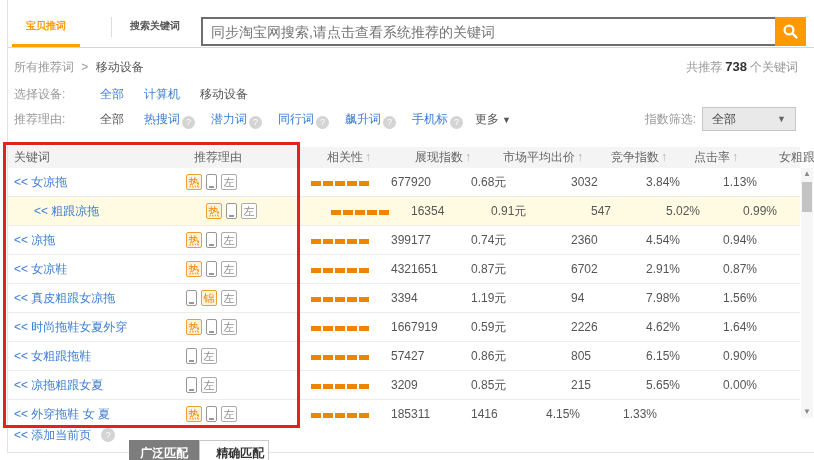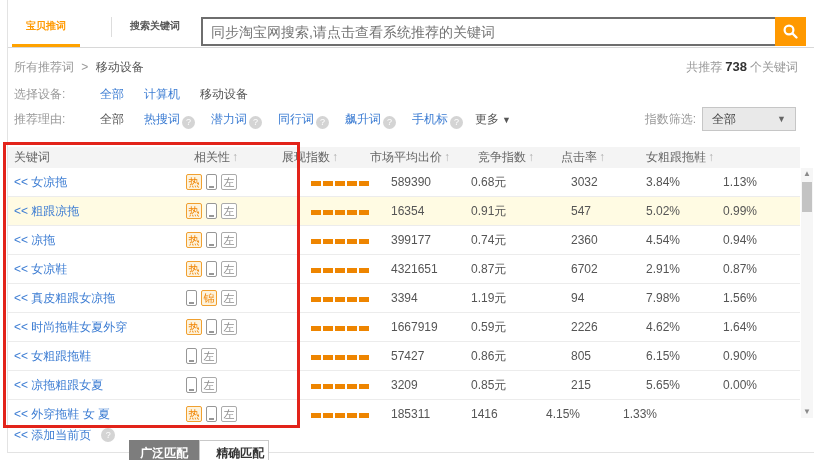--- a/index.html
+++ b/index.html
@@ -54,21 +54,21 @@
   .c-kw{width:172px;padding-left:6px;flex:0 0 auto;box-sizing:content-box;}
   .c-reason{width:125px;flex:0 0 auto;}
   .c-rel{width:80px;flex:0 0 auto;font-family:Liberation Serif, serif;}
   .c-imp{width:80px;flex:0 0 auto;}
   .c-price{width:100px;flex:0 0 auto;}
   .c-comp{width:75px;flex:0 0 auto;}
   .c-ctr{width:77px;flex:0 0 auto;}
   .c-cvr{flex:1;}
   .tbody{position:absolute;left:0;top:168px;right:14px;height:257px;overflow:hidden;}
   .trow{height:28px;display:flex;align-items:center;border-bottom:1px solid #ececec;color:#555;}
-  .trow.hl{background:#fffbe3;}
+  .trow.hl{background:#fffbe3;padding-left:20px;}
   .kwlink{color:#3d7dd3;text-decoration:none;cursor:pointer;}
   .badge{display:inline-block;width:14px;height:14px;line-height:14px;font-size:11px;text-align:center;
     border:1px solid;border-radius:2px;margin-right:4px;vertical-align:middle;}
   .b-hot{color:#f08300;border-color:#f0a030;background:#fdf3dd;}
   .b-left{color:#8f8f8f;border-color:#ababab;background:#fff;}
   .b-phone{width:9px;height:14px;border:1px solid #979797;border-radius:2px;position:relative;background:#fff;}
   .b-phone::after{content:"";position:absolute;left:2px;right:2px;bottom:1px;height:2px;background:#979797;}
   .bars i{display:inline-block;width:10px;height:5px;background:#ee8500;margin-right:2px;}
 
   
@@ -140,34 +140,35 @@
       <span class="idxlabel">指数筛选:</span>
       <span class="dropdown">
         <span>全部</span>
         <span class="chev">▼</span>
       </span>
     </span>
   </div>
 
   <div class="thead">
     <div class="hc c-kw"><span>关键词</span></div>
+    <div class="hc c-reason"><span>推荐理由</span></div>
     <div class="hc c-rel"><span>相关性</span><span class="arrow">↑</span></div>
     <div class="hc c-imp"><span>展现指数</span><span class="arrow">↑</span></div>
     <div class="hc c-price"><span>市场平均出价</span><span class="arrow">↑</span></div>
     <div class="hc c-comp"><span>竞争指数</span><span class="arrow">↑</span></div>
     <div class="hc c-ctr"><span>点击率</span><span class="arrow">↑</span></div>
     <div class="hc c-cvr"><span>女粗跟拖鞋</span><span class="arrow">↑</span></div>
   </div>
 
   <div class="tbody" id="tbody">
   <div class="trow">
     <div class="c-kw"><a class="kwlink">&lt;&lt; 女凉拖</a></div>
     <div class="c-reason badges"><span class="badge b-hot">热</span><span class="badge b-phone"></span><span class="badge b-left">左</span></div>
     <div class="c-rel"><span class="bars"><i></i><i></i><i></i><i></i><i></i></span></div>
-    <div class="c-imp">589390</div>
+    <div class="c-imp">677920</div>
     <div class="c-price">0.68元</div>
     <div class="c-comp">3032</div>
     <div class="c-ctr">3.84%</div>
     <div class="c-cvr">1.13%</div>
   </div>
 
   <div class="trow hl">
     <div class="c-kw"><a class="kwlink">&lt;&lt; 粗跟凉拖</a></div>
     <div class="c-reason badges"><span class="badge b-hot">热</span><span class="badge b-phone"></span><span class="badge b-left">左</span></div>
     <div class="c-rel"><span class="bars"><i></i><i></i><i></i><i></i><i></i></span></div>

